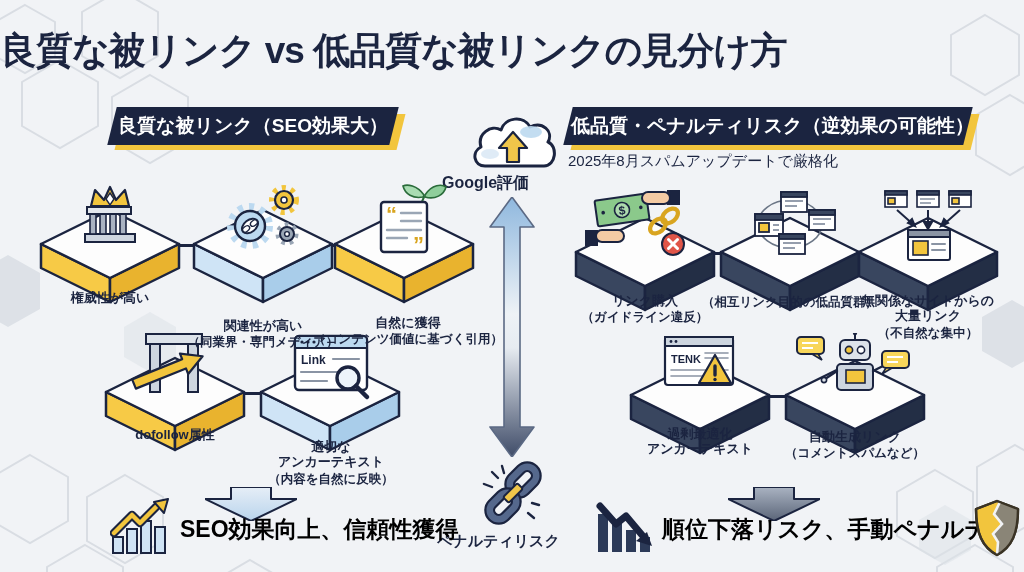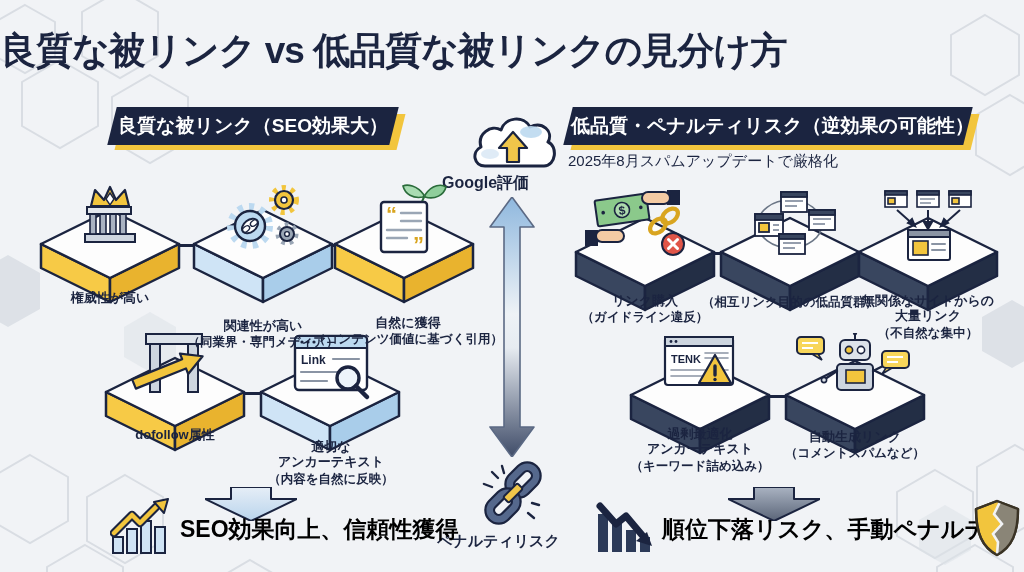--- a/index.html
+++ b/index.html
@@ -448,21 +448,20 @@
     <div class="node-sub">（相互リンク目的の低品質群）</div>
   </div>
   <div class="abs node-label" style="left:833px;top:293px;width:190px;">
     <div class="node-title">無関係なサイトからの
 大量リンク</div>
     <div class="node-sub">（不自然な集中）</div>
   </div>
   <div class="abs node-label" style="left:610px;top:426px;width:180px;">
     <div class="node-title">過剰最適化
 アンカーテキスト</div>
-    <div class="node-sub">（キーワード詰め込み）</div>
   </div>
   <div class="abs node-label" style="left:765px;top:429px;width:180px;">
     <div class="node-title">自動生成リンク</div>
     <div class="node-sub">（コメントスパムなど）</div>
   </div>
 
   <svg class="abs" style="left:728px;top:487px;" width="92" height="34" viewBox="0 0 92 34">
     <defs>
       <linearGradient id="grayArrow" x1="0" y1="0" x2="0" y2="1">
         <stop offset="0" stop-color="#aab3c2"></stop>

